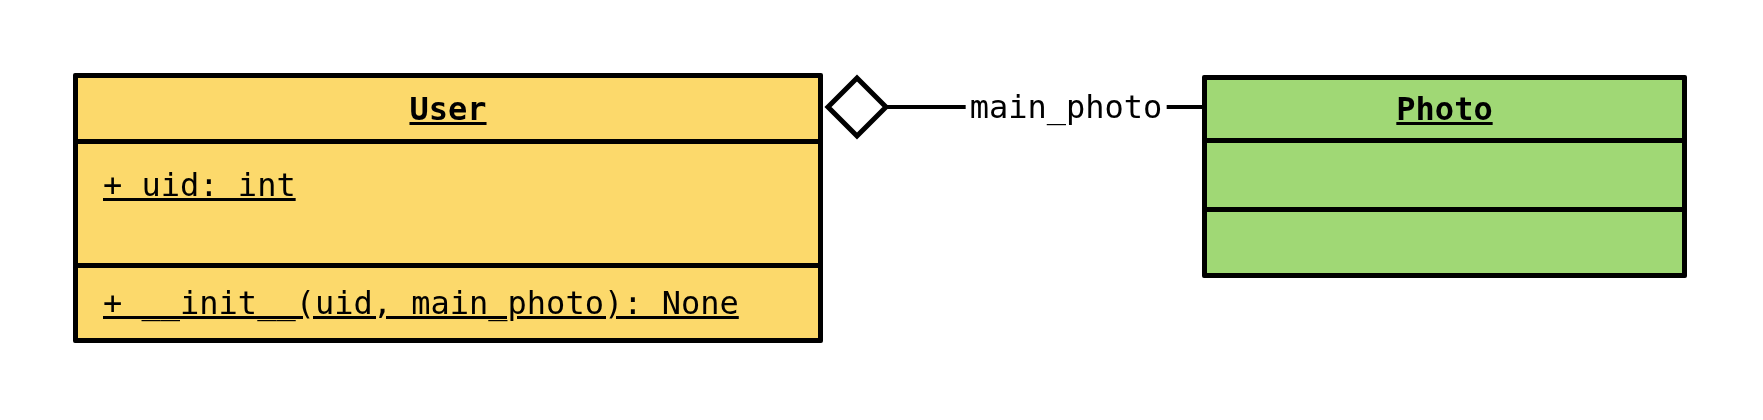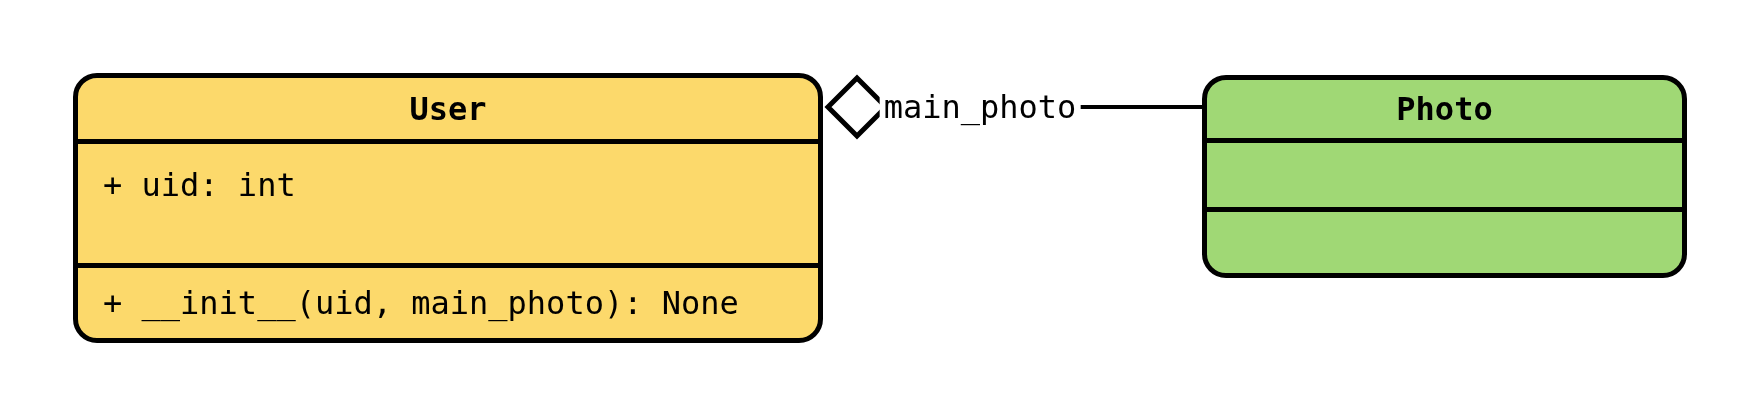--- a/index.html
+++ b/index.html
@@ -8,23 +8,24 @@
     width:1763px;height:420px;
     background:#ffffff;
     font-family:"DejaVu Sans Mono","Liberation Mono",monospace;
     color:#000;
     overflow:hidden;
   }
   .uml-class{
     position:absolute;
     box-sizing:border-box;
     border:5px solid #000;
-    border-radius:24px;
+    border-radius:2px;
     display:flex;
     flex-direction:column;
+    text-decoration:underline;
   }
   .uml-class .title{
     display:flex;align-items:center;justify-content:center;
     font-weight:bold;
     font-size:32px;
     flex:0 0 auto;
   }
   .uml-class .section{
     border-top:5px solid #000;
     box-sizing:border-box;
@@ -43,21 +44,21 @@
   .class-photo .title{height:58px;}
   .class-photo .attrs{height:69px;}
   .class-photo .methods{flex:1 1 auto;}
 
   .connector-svg{
     position:absolute;left:0;top:0;width:1763px;height:420px;
     pointer-events:none;
   }
   .edge-label{
     position:absolute;
-    left:980px;top:107px;
+    left:1066px;top:107px;
     transform:translate(-50%,-50%);
     background:#ffffff;
     font-size:32px;
     line-height:38px;
     padding:0 4px;
     white-space:pre;
   }
 </style>
 </head>
 <body>

